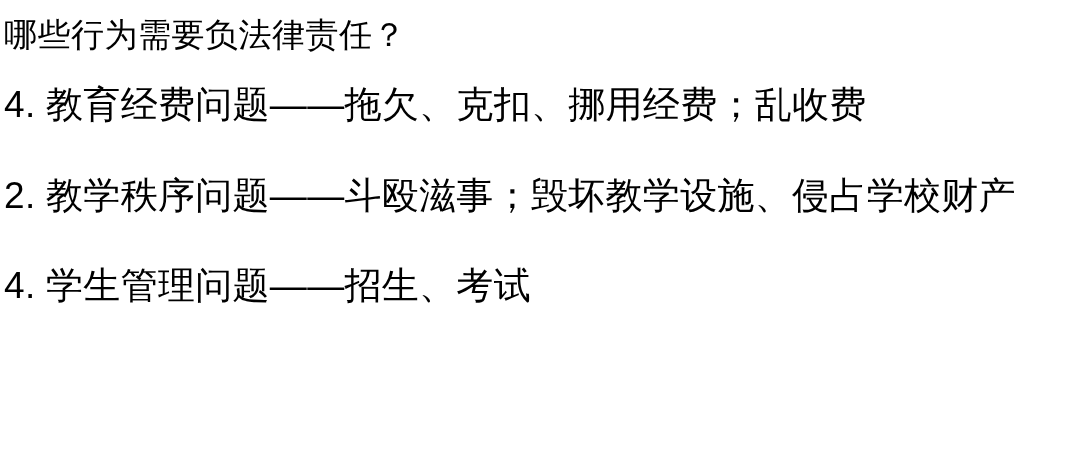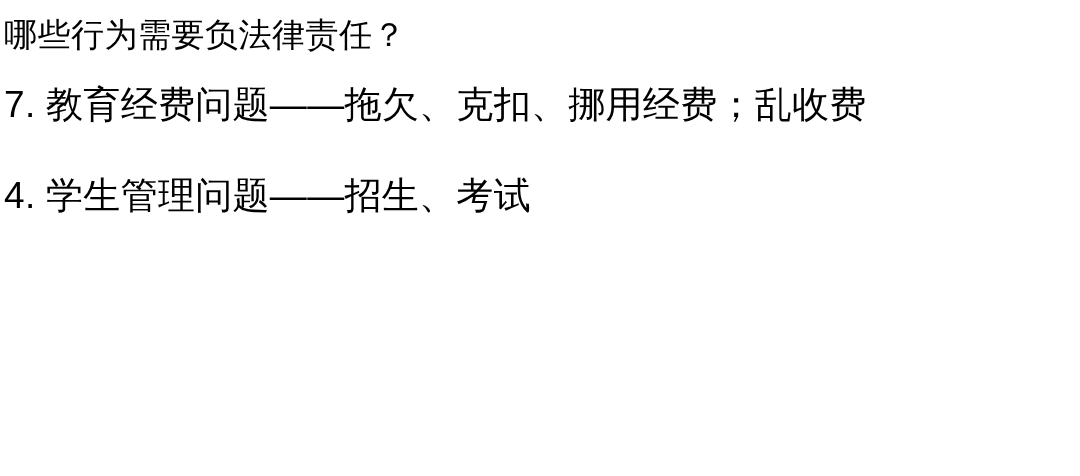--- a/index.html
+++ b/index.html
@@ -39,15 +39,16 @@
   }
   .item:last-child {
     margin-bottom: 8px;
   }
 </style>
 </head>
 <body>
 
 <div class="slide">
   <p class="heading">哪些行为需要负法律责任？</p>
-  <p class="item">7. 教育经费问题——拖欠、克扣、挪用经费；乱收费</p>
+  <p class="item">4. 教育经费问题——拖欠、克扣、挪用经费；乱收费</p>
+  <p class="item">2. 教学秩序问题——斗殴滋事；毁坏教学设施、侵占学校财产</p>
   <p class="item">4. 学生管理问题——招生、考试</p>
 </div>
 
 </body></html>

